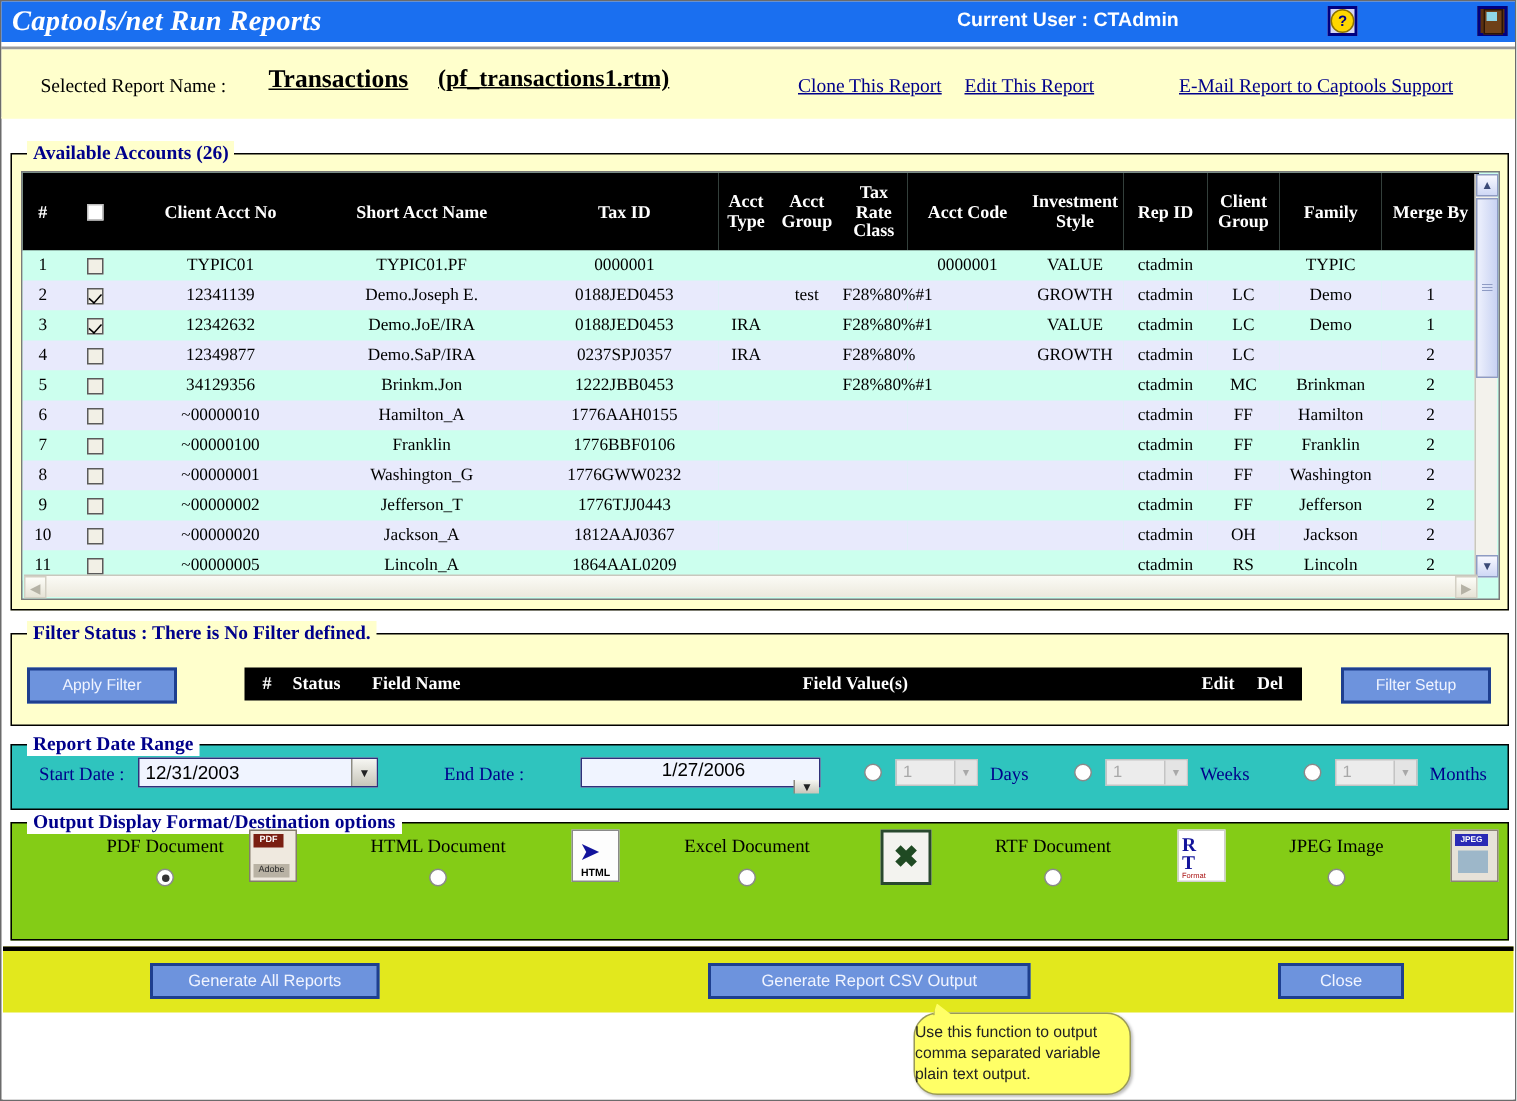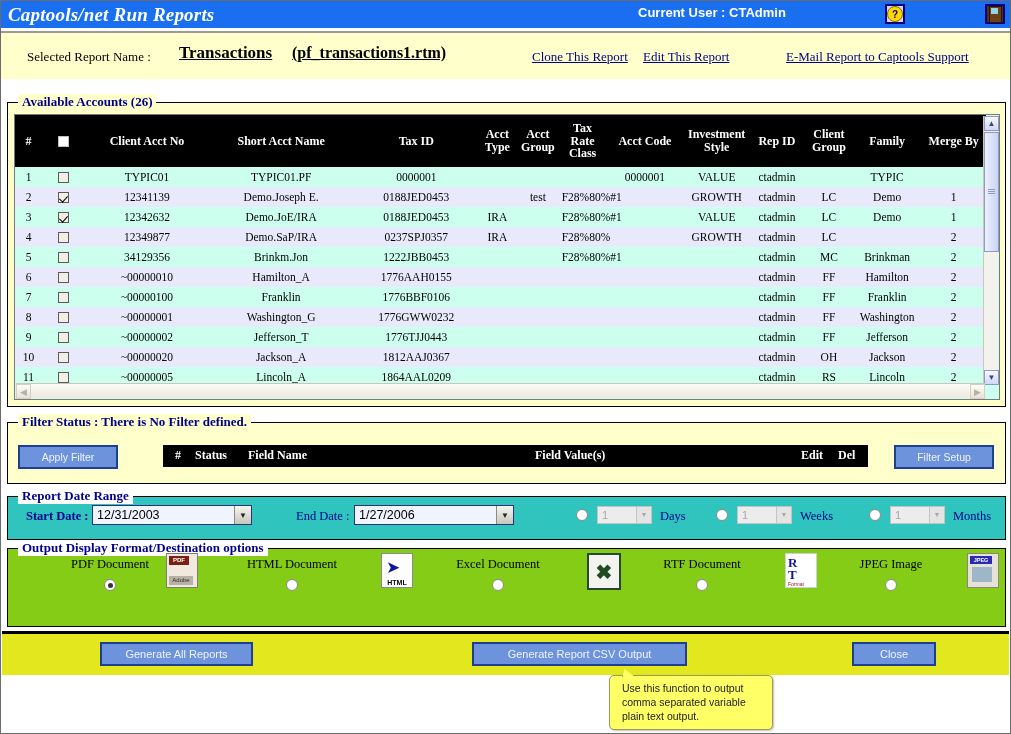--- a/index.html
+++ b/index.html
@@ -167,35 +167,35 @@
     background:#000;color:#fff;font-weight:bold;font-size:12px;
   }
   .filterhdr span{position:absolute;top:3px;}
   #fh-num{left:12px;} #fh-status{left:32px;} #fh-field{left:85px;}
   #fh-value{left:372px;} #fh-edit{left:638px;} #fh-del{left:675px;}
 
   
   #fs-date{left:6px;top:495px;width:999px;height:44px;background:#2fc4be;}
   #fs-date .fs-legend{background:#ffffff;}
   .dr-lbl{position:absolute;top:12px;font-size:12.5px;color:#00008b;font-weight:normal;}
-  #lbl-start{left:18px;font-weight:bold;} #lbl-end{left:288px;}
+  #lbl-start{left:18px;} #lbl-end{left:288px;}
   .dd{
     position:absolute;top:8px;height:20px;border:1px solid #30307a;
     background:#f0f4ff;box-sizing:border-box;display:flex;align-items:center;
   }
   .dd .val{padding-left:4px;font-size:12.5px;font-family:"Liberation Sans", sans-serif;}
   .dd .arrow{
     margin-left:auto;width:17px;height:100%;
     background:linear-gradient(#f6f6f2,#c8c6ba);
     border-left:1px solid #8d8b80;
     display:flex;align-items:center;justify-content:center;font-size:8px;color:#222;
     box-sizing:border-box;
   }
   #dd-start{left:84px;width:160px;}
-  #dd-end{left:346px;width:160px;}
+  #dd-end{left:379px;width:160px;flex-direction:column;}
   .radio{
     position:absolute;top:12px;width:12px;height:12px;border-radius:50%;
     border:1px solid #8a8a8a;background:#ffffff;box-sizing:border-box;cursor:pointer;
   }
   .radio.sel:after{
     content:"";position:absolute;left:2.5px;top:2.5px;width:5px;height:5px;
     border-radius:50%;background:#333;
   }
   .numdd{
     position:absolute;top:9px;width:55px;height:18px;
@@ -275,24 +275,24 @@
   #btn-genall{left:98px;width:153px;}
   #btn-gencsv{left:470px;width:215px;}
   #btn-close{left:850px;width:84px;}
   .cursor{
     position:absolute;left:619px;top:671px;width:0;height:0;
     border-left:4px solid transparent;border-right:4px solid transparent;
     border-bottom:12px solid #ffffff;
     filter:drop-shadow(0 0 0.5px #444);
   }
   .tooltip{
-    position:absolute;left:608px;top:674px;width:164px;height:55px;
-    background:#ffff66;border:1px solid #9a9a55;border-radius:5px;
+    position:absolute;left:608px;top:674px;width:145px;height:55px;
+    background:#ffff66;border:1px solid #9a9a55;border-radius:16px;
     font-family:"Liberation Sans", sans-serif;font-size:10.5px;
-    color:#222;padding:5px 12px;box-sizing:border-box;line-height:1.35;
+    color:#222;padding:5px 0;box-sizing:border-box;line-height:1.35;
     box-shadow:1px 1px 2px rgba(0,0,0,.25);
   }
   .tooltip .tail{
     position:absolute;left:12px;top:-7px;width:12px;height:8px;
     background:#ffff66;clip-path:polygon(0 100%,100% 100%,20% 0);
     border-left:1px solid #9a9a55;
   }
   .footer-strip{position:absolute;left:1px;bottom:0;width:1007px;height:58px;
     background:#ffffff;}
 </style>

